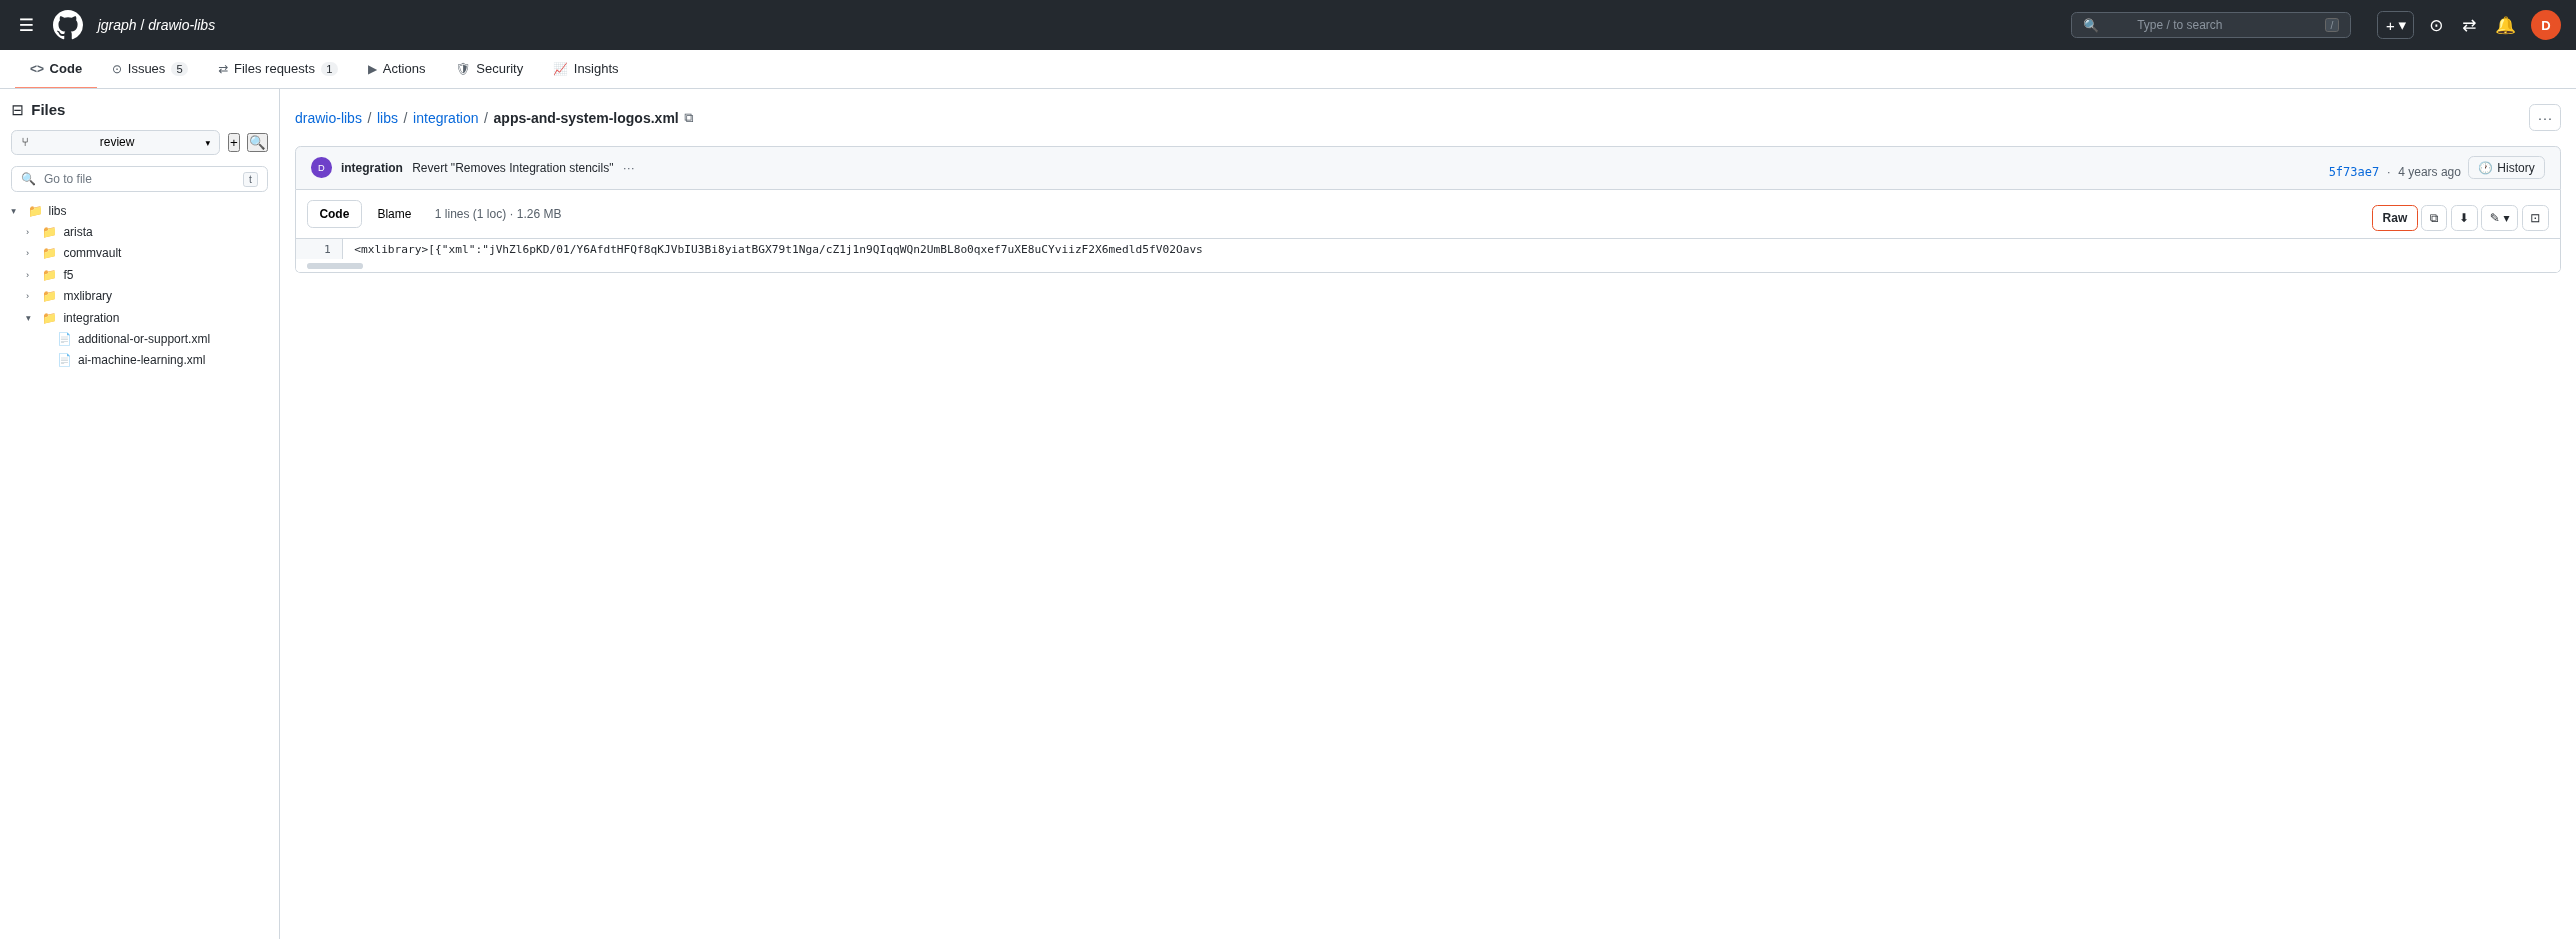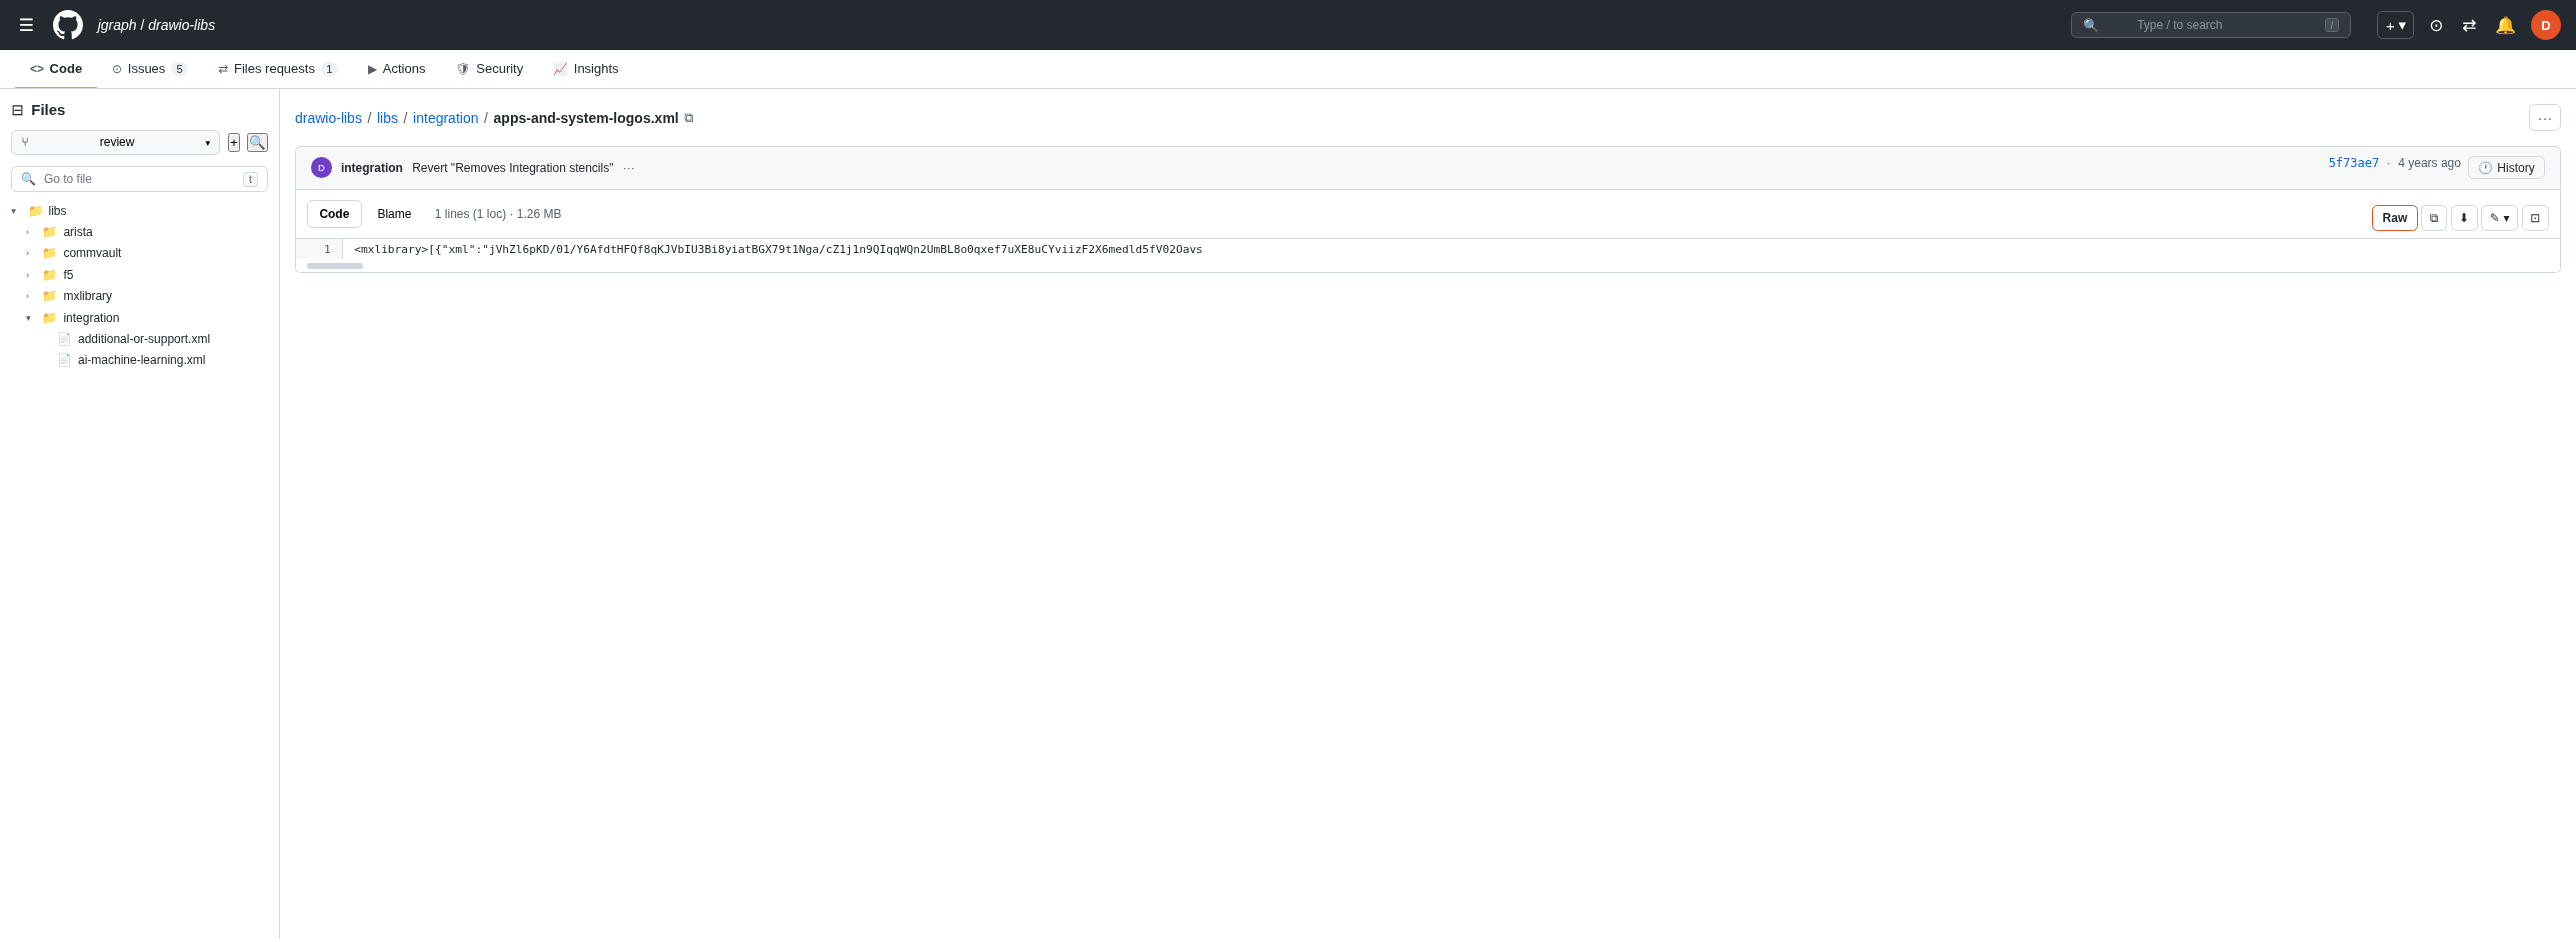--- a/index.html
+++ b/index.html
@@ -215,21 +215,21 @@
       padding: 9.3px 15px;
       background: #f6f8fa;
       border: 0.9px solid #d0d7de;
       border-radius: 5.6px 5.6px 0 0;
       font-size: 12px;
     }
     .commit-avatar { width: 20.6px; height: 20.6px; border-radius: 50%; background: #6e40c9; display: flex; align-items: center; justify-content: center; color: #fff; font-size: 9.3px; flex-shrink: 0; }
     .commit-user { font-weight: 600; }
     .commit-message { color: #24292f; }
     .commit-ellipsis { color: #57606a; cursor: pointer; }
-    .commit-meta { margin-left: auto; display: flex; align-items: flex-start; gap: 7.5px; color: #57606a; }
+    .commit-meta { margin-left: auto; display: flex; align-items: flex-end; gap: 7.5px; color: #57606a; }
     .commit-hash { color: #0969da; font-family: monospace; }
     .history-btn {
       display: flex;
       align-items: center;
       gap: 3.7px;
       background: none;
       border: 0.9px solid #d0d7de;
       border-radius: 5.6px;
       padding: 3.7px 9.3px;
       cursor: pointer;

